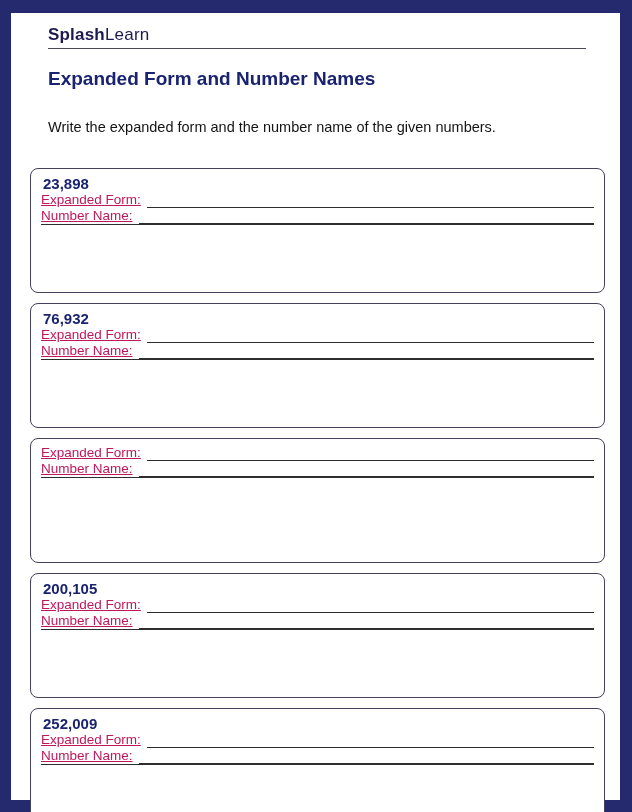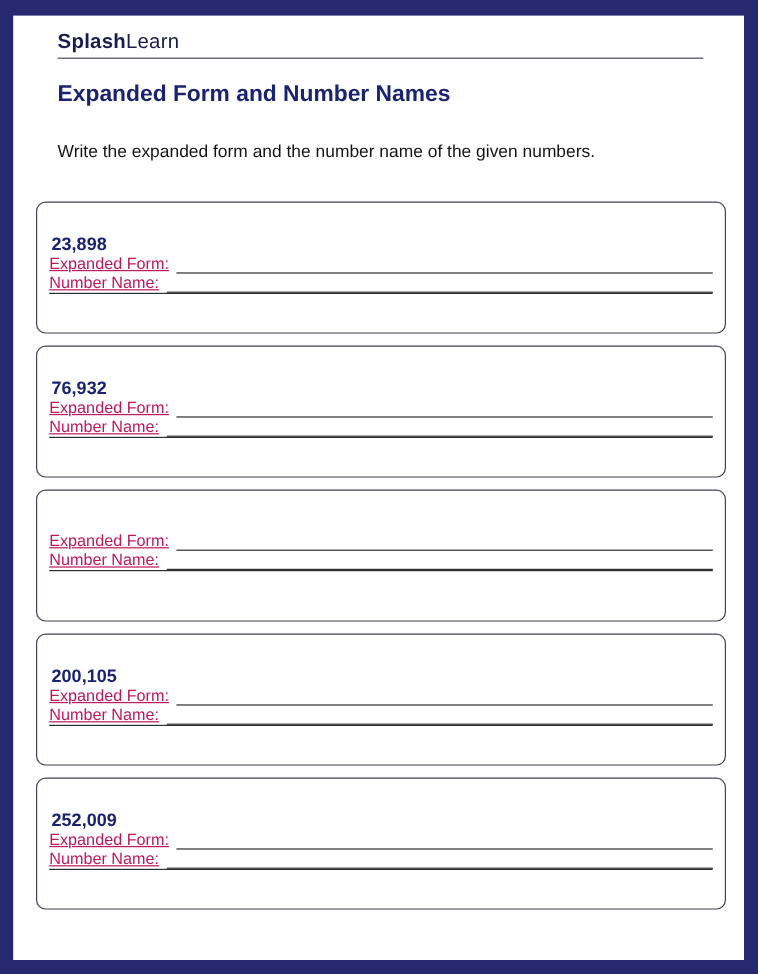--- a/index.html
+++ b/index.html
@@ -55,29 +55,29 @@
     color: #141414;
   }
   .problem-list {
     position: absolute;
     left: 19px;
     top: 155px;
     width: 575px;
   }
   .problem-box {
     box-sizing: border-box;
-    height: 110px;
+    height: 125px;
     border: 1.6px solid #42425c;
     border-radius: 8px;
     background: #ffffff;
     margin-bottom: 10px;
     padding: 6px 10px 10px 10px;
     display: flex;
     flex-direction: column;
-    justify-content: center;
+    justify-content: flex-start;
   }
   .problem-number {
     font-size: 15px;
     font-weight: 700;
     color: #1a2370;
     padding-left: 2px;
   }
   .field-row {
     display: flex;
     align-items: flex-end;

